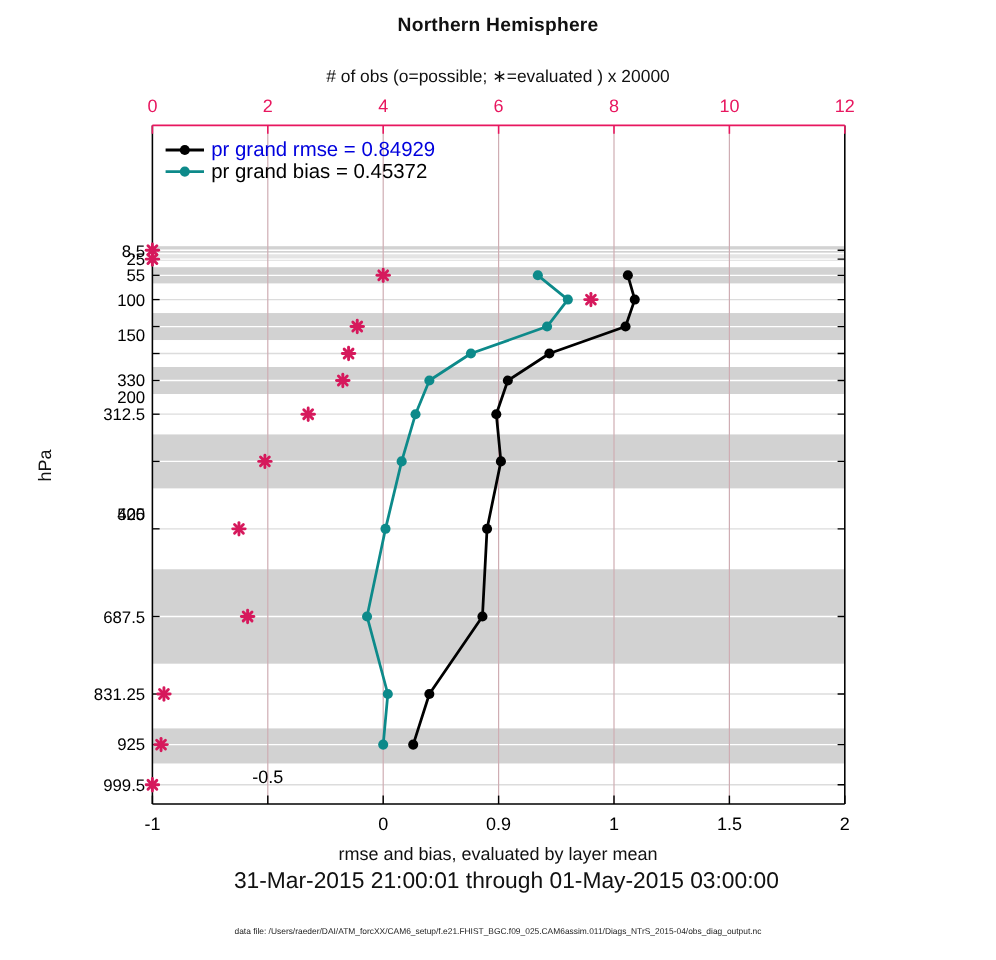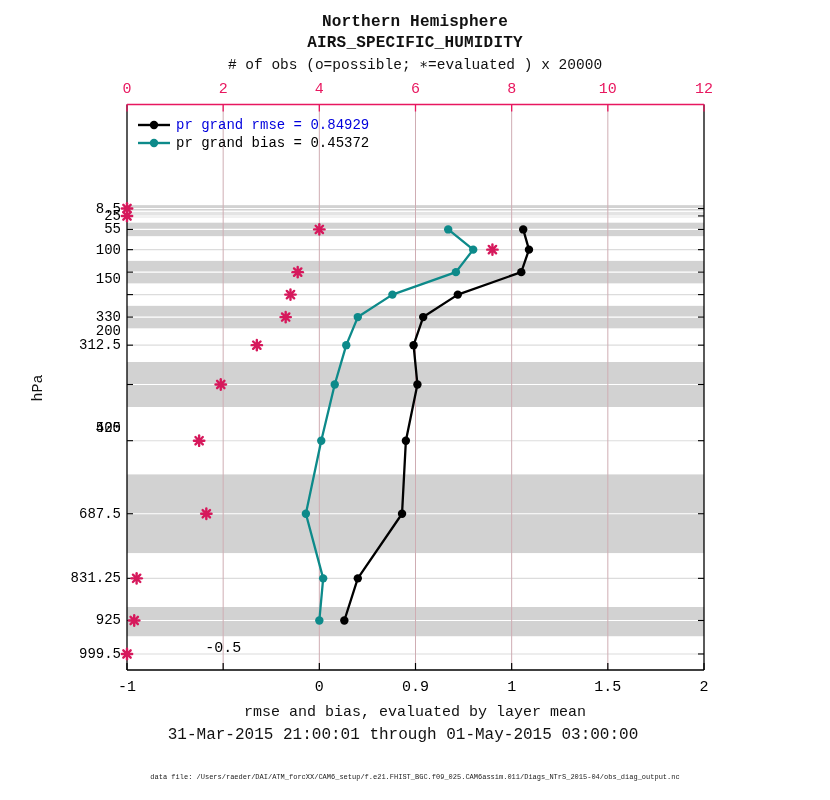--- a/index.html
+++ b/index.html
@@ -1,34 +1,34 @@
 <!DOCTYPE html>
 <html><head>
 <meta charset="utf-8">
 <style>
   html,body{margin:0;padding:0;background:#ffffff;}
   #figure{
     position:relative;width:744px;height:800px;background:#ffffff;overflow:hidden;
-    font-family:Liberation Mono, monospace;color:#111;
+    font-family:Liberation Sans, sans-serif;color:#111;
   }
   .abs{position:absolute;}
   .ctr{transform:translate(-50%,-50%);white-space:nowrap;}
   #title-line1,#title-line2{left:415px;font-weight:bold;font-size:16px;letter-spacing:.2px;}
   #obs-label{left:415px;font-size:14.5px;}
   .top-tick-label{font-size:15px;}
   .bot-tick-label{font-size:15px;color:#000;}
   .y-tick-label{font-size:14px;color:#000;text-align:right;width:82px;height:16px;line-height:16px;}
   #hpa-label{left:38px;top:388px;font-size:15px;transform:translate(-50%,-50%) rotate(-90deg);}
   #xaxis-label{left:415px;top:712px;font-size:15px;}
-  #date-range{left:403px;top:735px;font-size:16px;}
+  #date-range{left:422px;top:735px;font-size:19px;}
   #data-file{left:415px;top:777px;font-size:7px;color:#222;}
   #legend{left:137px;top:116px;}
   .legend-row{display:flex;align-items:center;height:18px;}
   .legend-swatch{width:34px;height:18px;margin-right:5px;flex:0 0 auto;}
-  .legend-label{font-size:14px;text-align:center;}
+  .legend-label{font-size:17px;text-align:center;}
 </style>
 </head>
 <body>
 
 <div id="figure">
   <svg id="plot-canvas" class="abs" width="830" height="800" viewBox="0 0 830 800" style="left:0;top:0;">
       <rect x="127" y="205.1495" width="577" height="5.3940000000000055" fill="#d2d2d2"></rect>
       <rect x="127" y="211.892" width="577" height="5.618750000000006" fill="#e4e4e4"></rect>
       <rect x="127" y="222.67999999999998" width="577" height="13.485000000000014" fill="#d2d2d2"></rect>
       <rect x="127" y="260.8875" width="577" height="22.475000000000023" fill="#d2d2d2"></rect>
@@ -219,21 +219,20 @@
       <g>
         <line x1="121.8" y1="653.97525" x2="132.2" y2="653.97525" stroke="#d6195c" stroke-width="2.4" stroke-linecap="round"></line>
         <line x1="123.32304473782995" y1="650.2982947378299" x2="130.67695526217005" y2="657.65220526217" stroke="#d6195c" stroke-width="2.4" stroke-linecap="round"></line>
         <line x1="127" y1="648.7752499999999" x2="127" y2="659.17525" stroke="#d6195c" stroke-width="2.4" stroke-linecap="round"></line>
         <line x1="130.67695526217005" y1="650.2982947378299" x2="123.32304473782995" y2="657.65220526217" stroke="#d6195c" stroke-width="2.4" stroke-linecap="round"></line>
         <circle cx="127" cy="653.97525" r="2.8" fill="#d6195c"></circle>
       </g>
     </svg>
 
   <div id="title-line1" class="abs ctr" style="top:22px;">Northern Hemisphere</div>
-  <div id="title-line2" class="abs ctr" style="top:43px;">AIRS_SPECIFIC_HUMIDITY</div>
   <div id="obs-label" class="abs ctr" style="top:64px;"># of obs (o=possible; ∗=evaluated ) x 20000</div>
 
   <div id="legend" class="abs">
     <div class="legend-row">
       <svg class="legend-swatch" viewBox="0 0 34 18">
         <line x1="1" y1="9" x2="33" y2="9" stroke="#000000" stroke-width="2.4"></line>
         <circle cx="17" cy="9" r="4.2" fill="#000000"></circle>
       </svg>
       <span class="legend-label" style="color: rgb(0, 0, 221);">pr grand rmse = 0.84929</span>
     </div>

